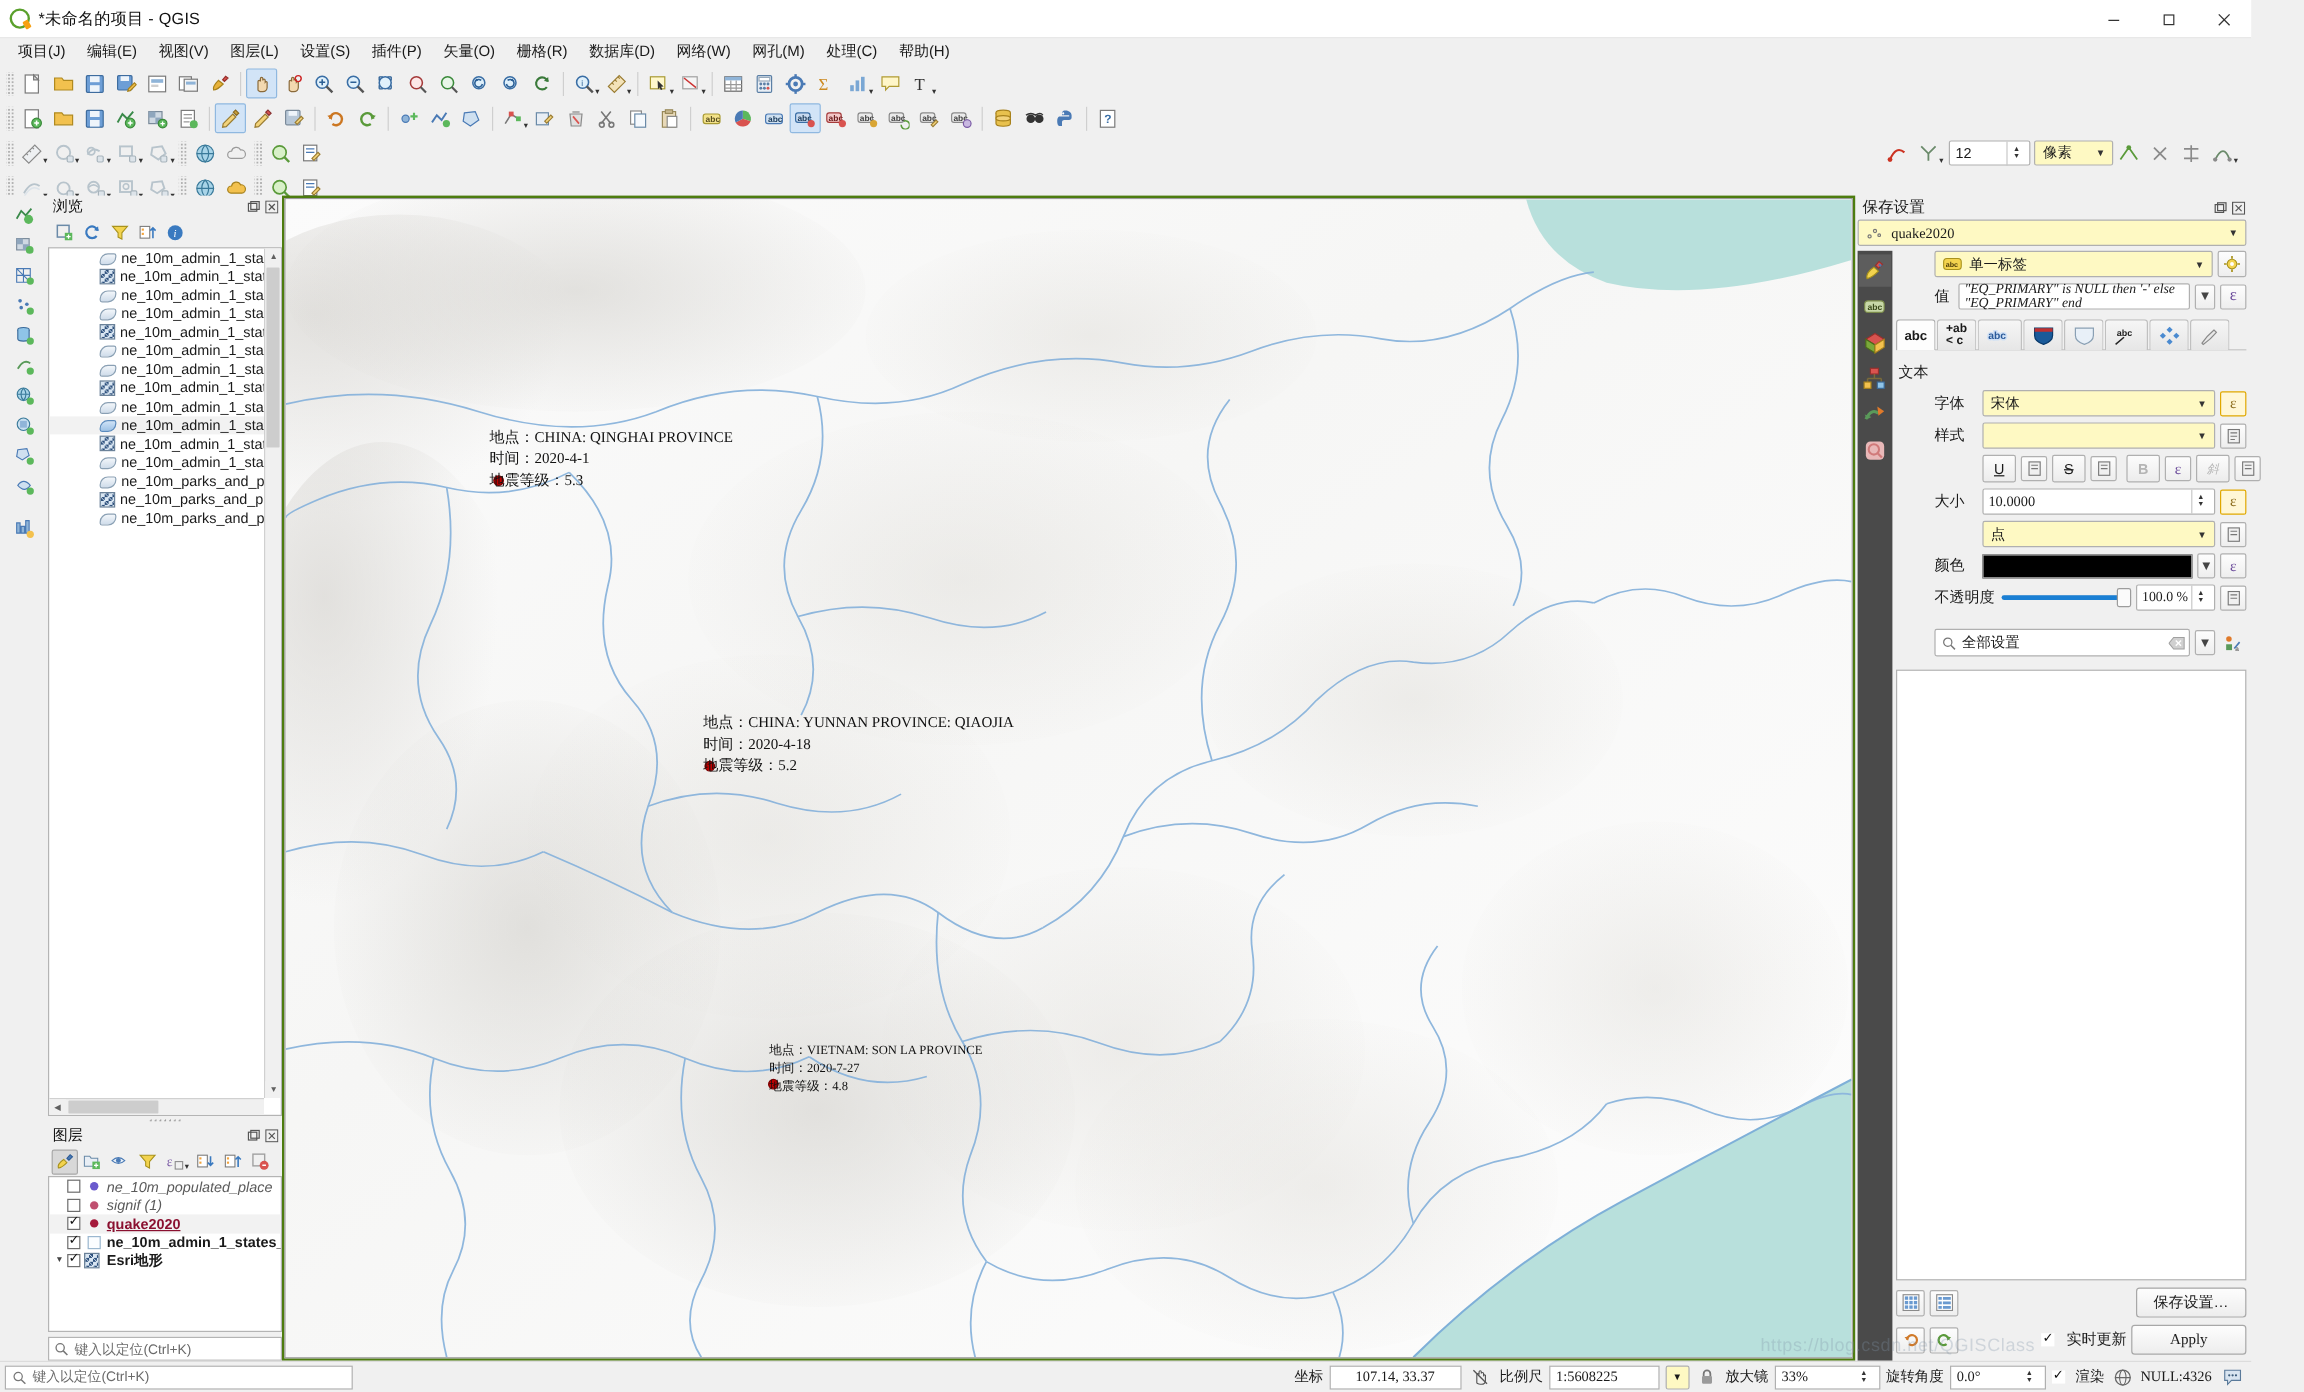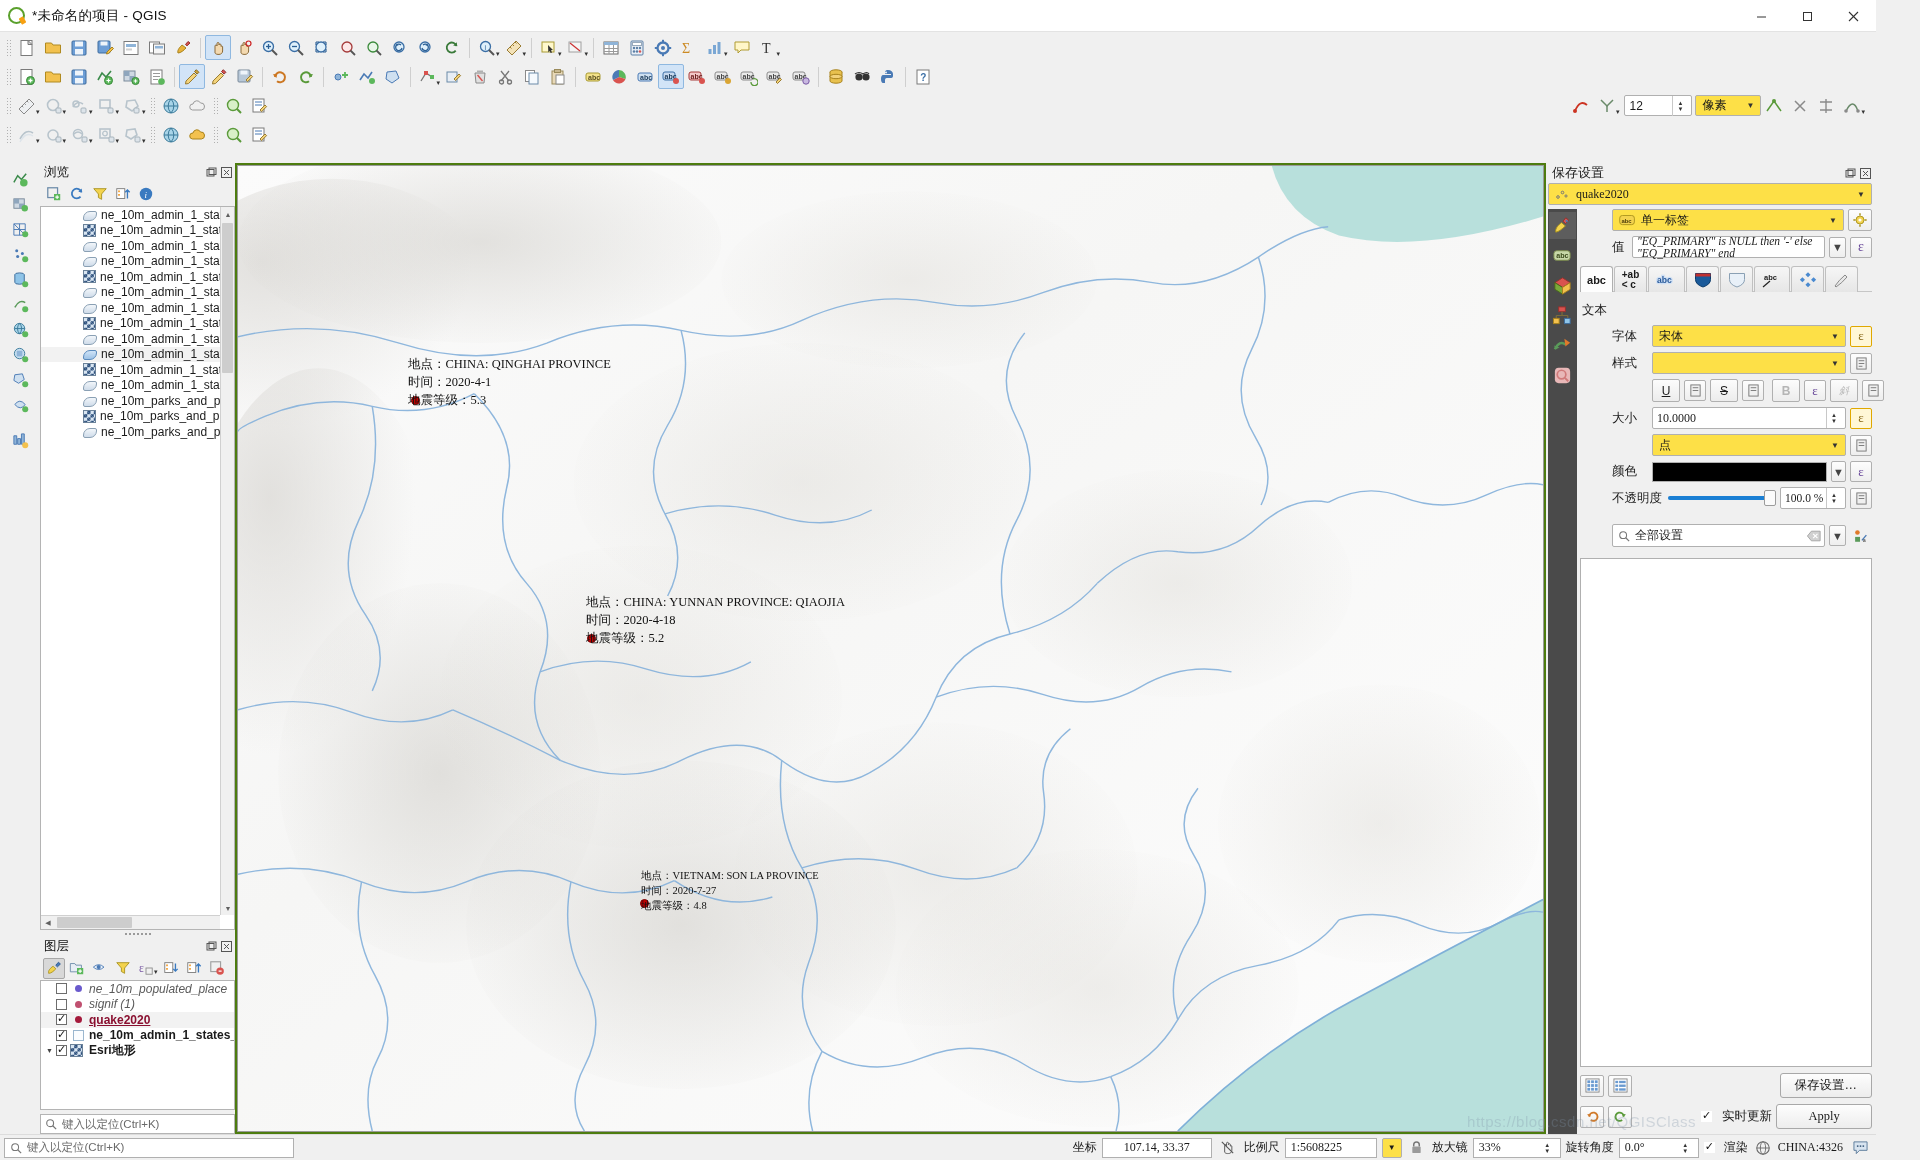--- a/index.html
+++ b/index.html
@@ -177,21 +177,21 @@
   .label-block { position: absolute; font-family: "Liberation Serif","DejaVu Serif",serif;
       color: #111; white-space: nowrap; line-height: 1.42; }
   .quake-pt { position: absolute; width: 9px; height: 9px; border-radius: 50%;
       background: #c00000; border: 1px solid #7a0000; }
 
   
   .right-dock { width: 330px; background: #f0f0f0; display: flex; flex-direction: column; padding: 0 4px 0 2px; }
   .rd-head { display: flex; align-items: center; height: 20px; padding-left: 4px; }
   .rd-head .ttl { flex: 1; font-size: 13px; }
   .combo {
-    height: 22px; background: #fde047; border: 1px solid #b0b0b0; display: flex; align-items: center;
+    height: 22px; background: #fef9c3; border: 1px solid #b0b0b0; display: flex; align-items: center;
     padding: 0 2px 0 6px; font-size: 12px; border-radius: 2px;
   }
   .combo .cval { flex: 1; overflow: hidden; white-space: nowrap; }
   .combo .arrow { width: 16px; text-align: center; font-size: 8px; color: #333; }
   .style-body { display: flex; gap: 3px; margin-top: 4px; flex: 1; min-height: 0;}
   .style-rail { width: 29px; background: #4a4a4a; display: flex; flex-direction: column;
       align-items: center; padding-top: 3px; gap: 3px; flex: none; }
   .srail-btn { width: 27px; height: 27px; display: flex; align-items: center; justify-content: center; }
   .srail-btn.on { background: #5d5d5d; }
   .style-main { flex: 1; display: flex; flex-direction: column; min-width: 0; }
@@ -284,20 +284,35 @@
       </div>
       <div class="win-btn close">
         <svg width="11" height="11" viewBox="0 0 11 11">
             <line x1="1" y1="1" x2="10" y2="10" stroke="#333" stroke-width="1.1"></line>
             <line x1="10" y1="1" x2="1" y2="10" stroke="#333" stroke-width="1.1"></line>
           </svg>
       </div>
     </div>
   </div>
 
+  <div class="menubar">
+    <div class="menu-item">项目(J)</div>
+    <div class="menu-item">编辑(E)</div>
+    <div class="menu-item">视图(V)</div>
+    <div class="menu-item">图层(L)</div>
+    <div class="menu-item">设置(S)</div>
+    <div class="menu-item">插件(P)</div>
+    <div class="menu-item">矢量(O)</div>
+    <div class="menu-item">栅格(R)</div>
+    <div class="menu-item">数据库(D)</div>
+    <div class="menu-item">网络(W)</div>
+    <div class="menu-item">网孔(M)</div>
+    <div class="menu-item">处理(C)</div>
+    <div class="menu-item">帮助(H)</div>
+  </div>
 
   <div class="toolbars">
 
     <div class="toolbar-row">
       <div class="tb-grip"></div>
       <div class="tb-btn">
         <svg class="ico" viewBox="0 0 18 18">
             <rect x="3" y="1.5" width="11" height="15" fill="#fff" stroke="#7a7a7a"></rect>
             <path d="M10 1.5 L14 5.5 L10 5.5 Z" fill="#d8d8d8" stroke="#7a7a7a"></path>
           </svg>
@@ -1780,21 +1795,21 @@
       <span>渲染</span>
     </div>
 
     <div style="width:20px;display:flex;align-items:center;justify-content:center">
       <svg width="16" height="16" viewBox="0 0 18 18">
           <circle cx="9" cy="9" r="7" fill="none" stroke="#666" stroke-width="1.2"></circle>
           <ellipse cx="9" cy="9" rx="3" ry="7" fill="none" stroke="#666" stroke-width="1"></ellipse>
           <line x1="2" y1="9" x2="16" y2="9" stroke="#666" stroke-width="1"></line>
         </svg>
     </div>
-    <span style="font-family:'Liberation Serif',serif">CHINA:4326</span>
+    <span style="font-family:'Liberation Serif',serif">NULL:4326</span>
 
     <div style="width:24px;display:flex;align-items:center;justify-content:center">
       <svg width="17" height="15" viewBox="0 0 18 16">
           <path d="M2 2 h14 v9 h-8 l-3.5 3.5 V11 H2z" fill="#d8e4f0" stroke="#5a7a9a"></path>
           <circle cx="6" cy="6.5" r="1" fill="#3a5a7a"></circle>
           <circle cx="9" cy="6.5" r="1" fill="#3a5a7a"></circle>
           <circle cx="12" cy="6.5" r="1" fill="#3a5a7a"></circle>
         </svg>
     </div>
   </div>

